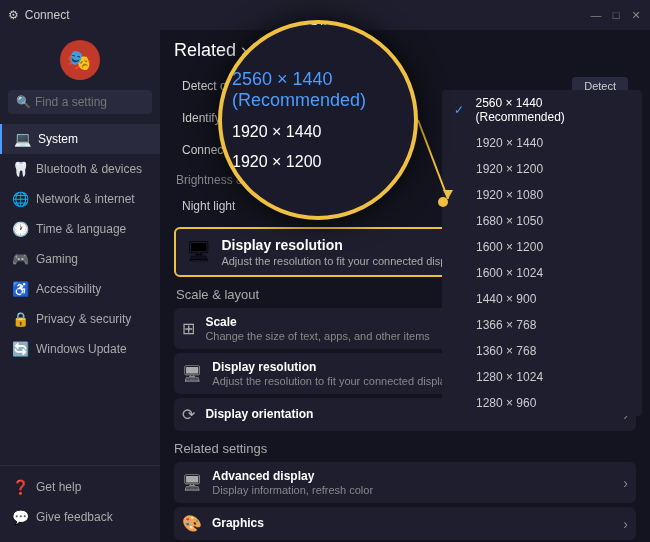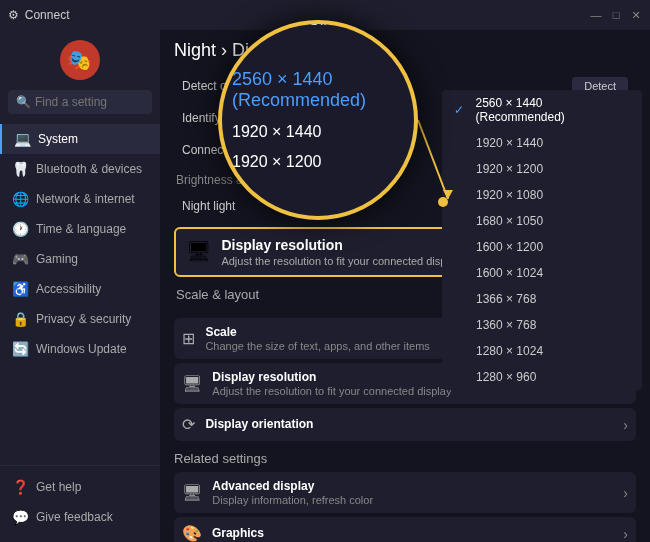--- a/index.html
+++ b/index.html
@@ -191,21 +191,21 @@
     }
     .highlight-item .item-text p {
       font-size: 11px;
       color: #aaa;
     }
 
     
     .section-heading {
       color: #aaa;
       font-size: 13px;
-      margin: 10px 0 16px;
+      margin: 10px 0 6px;
       padding-left: 2px;
     }
     .settings-item {
       display: flex;
       align-items: center;
       justify-content: space-between;
       padding: 7px 8px;
       background: #1e1e2e;
       border-radius: 6px;
       margin-bottom: 4px;
@@ -412,21 +412,21 @@
       </div>
       <div class="sidebar-nav-item">
         <span class="nav-icon">💬</span>
         <span>Give feedback</span>
       </div>
     </div>
   </div>
 
   <div class="content">
     <div class="breadcrumb">
-      <span>Night  ›  </span><span>Disp...</span>
+      <span>Related  ›  </span><span>Disp...</span>
     </div>
 
     <div class="section-row">
       <span class="row-label">Detect other display</span>
       <button class="row-action">Detect</button>
     </div>
     <div class="section-row">
       <span class="row-label">Identify display</span>
       <button class="row-action">Identify</button>
     </div>
@@ -536,20 +536,24 @@
         <div class="dropdown-option">
           <span class="check"></span>
           <span>1600 × 1200</span>
         </div>
         <div class="dropdown-option">
           <span class="check"></span>
           <span>1600 × 1024</span>
         </div>
         <div class="dropdown-option">
           <span class="check"></span>
+          <span>1440 × 900</span>
+        </div>
+        <div class="dropdown-option">
+          <span class="check"></span>
           <span>1366 × 768</span>
         </div>
         <div class="dropdown-option">
           <span class="check"></span>
           <span>1360 × 768</span>
         </div>
         <div class="dropdown-option">
           <span class="check"></span>
           <span>1280 × 1024</span>
         </div>

